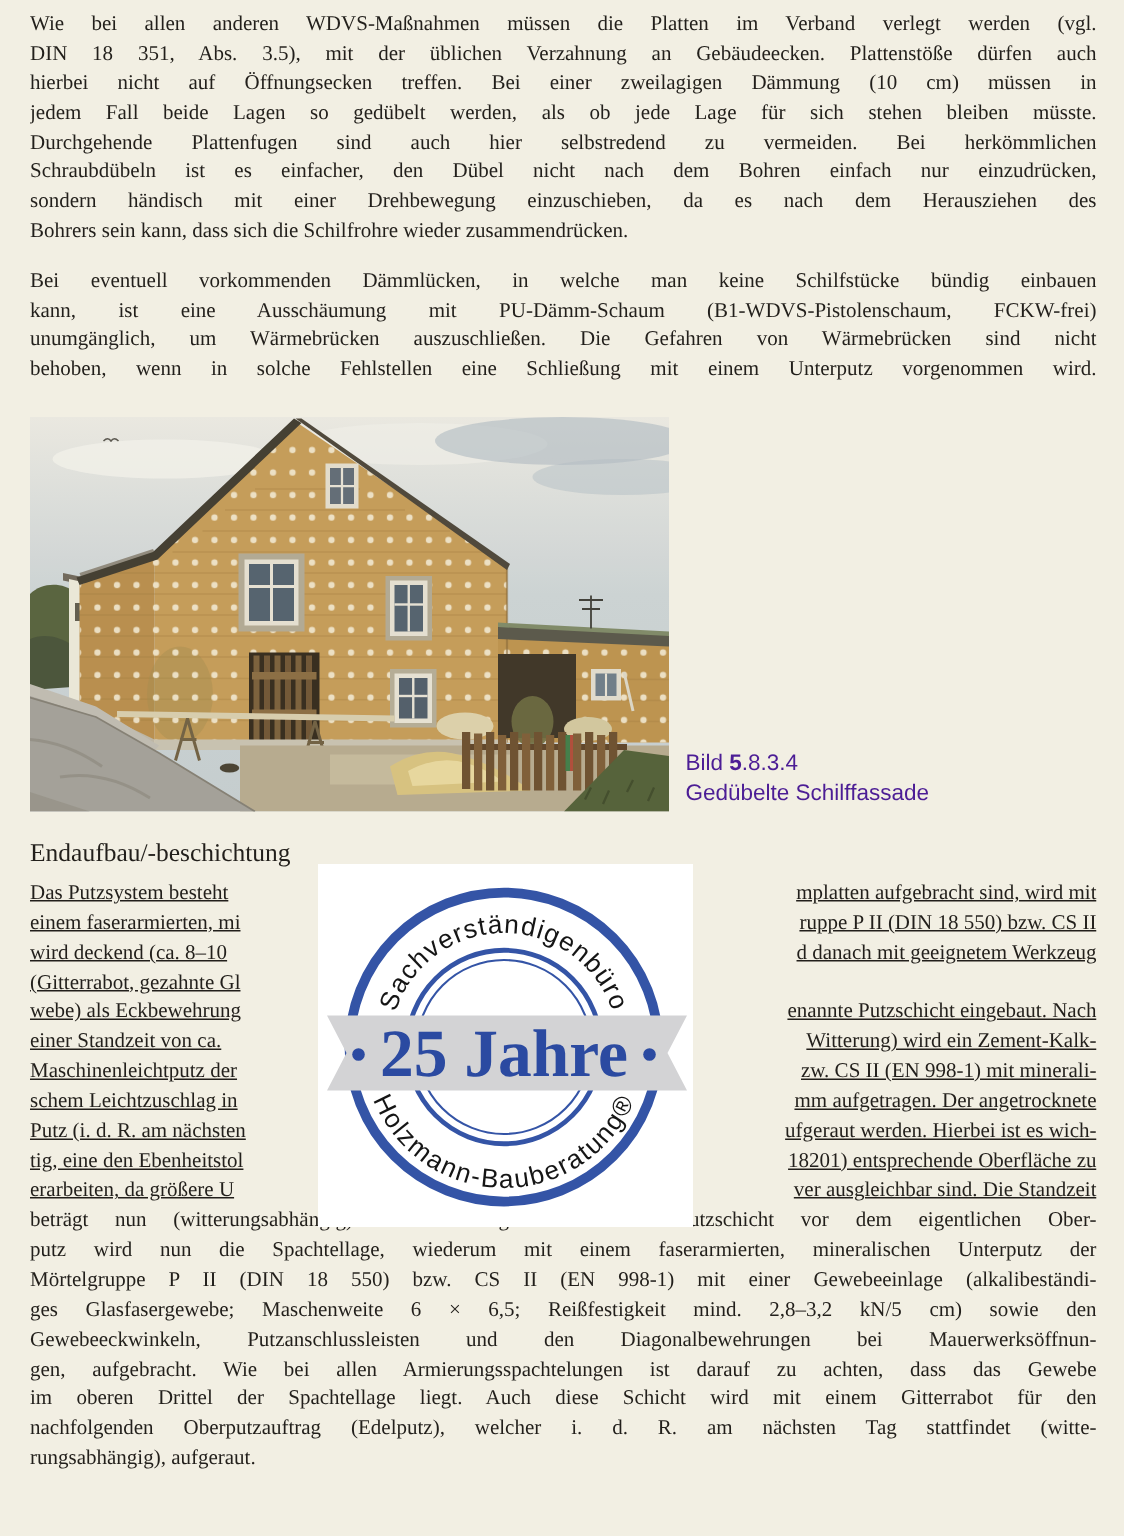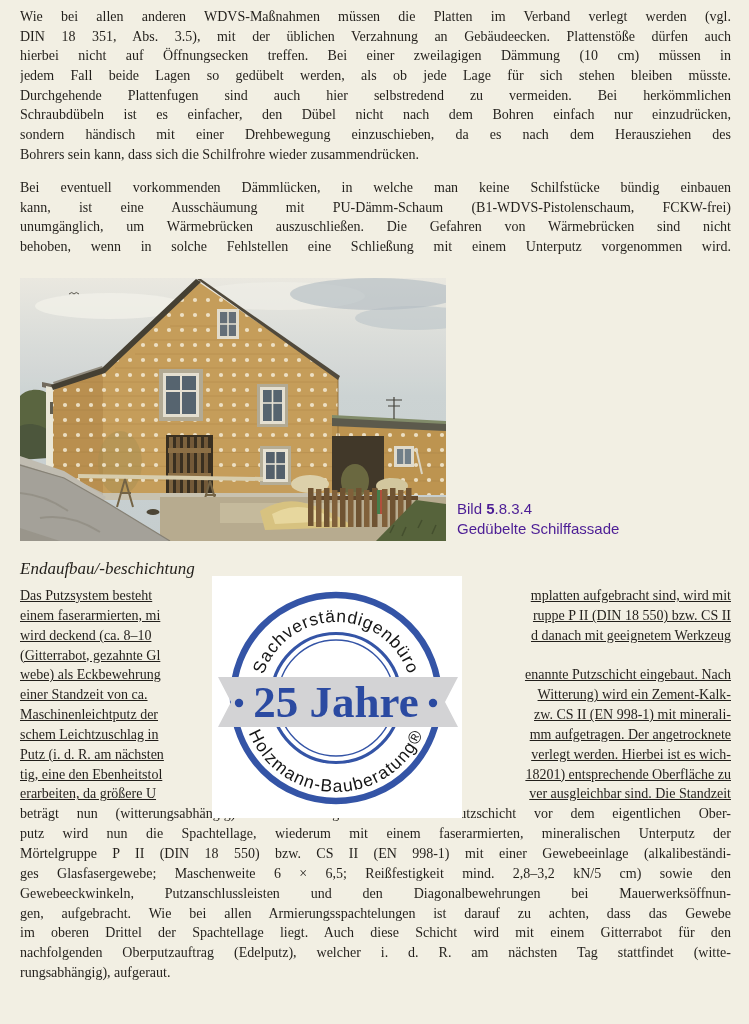--- a/index.html
+++ b/index.html
@@ -11,21 +11,21 @@
   .tline.last{text-align-last:left;}
   .tline.split{display:flex;justify-content:space-between;text-decoration:underline;}
   .tline.split span{white-space:nowrap;}
   #p1{top:7px;--lh:19.7px;}
   #p2{top:178px;--lh:19.7px;}
   #p3{top:586px;--lh:19.85px;}
   .photo{position:absolute;left:20px;top:278px;width:426px;height:263px;}
   .photo svg{display:block;width:100%;height:100%;}
   .caption{position:absolute;left:457px;top:499px;font-family:"Liberation Sans",sans-serif;
            font-size:15px;line-height:19.5px;color:#4c1d95;}
-  .heading{position:absolute;left:20px;top:559px;font-size:17px;font-style:italic;text-align:center;}
+  .heading{position:absolute;left:20px;top:559px;font-size:17px;text-align:center;}
   .stamp{position:absolute;left:212px;top:576px;width:250px;height:242px;}
   .stamp svg{display:block;width:100%;height:100%;}
 </style>
 </head>
 <body>
 
 <div class="para" id="p1">
     <div class="tline full">Wie bei allen anderen WDVS-Maßnahmen müssen die Platten im Verband verlegt werden (vgl.</div>
     <div class="tline full">DIN 18 351, Abs. 3.5), mit der üblichen Verzahnung an Gebäudeecken. Plattenstöße dürfen auch</div>
     <div class="tline full">hierbei nicht auf Öffnungsecken treffen. Bei einer zweilagigen Dämmung (10 cm) müssen in</div>
@@ -260,21 +260,21 @@
     <div class="tline split">
       <span>Maschinenleichtputz der</span>
       <span>zw. CS II (EN 998-1) mit minerali-</span>
     </div>
     <div class="tline split">
       <span>schem Leichtzuschlag in</span>
       <span>mm aufgetragen. Der angetrocknete</span>
     </div>
     <div class="tline split">
       <span>Putz (i. d. R. am nächsten</span>
-      <span>verlegt werden. Hierbei ist es wich-</span>
+      <span>ufgeraut werden. Hierbei ist es wich-</span>
     </div>
     <div class="tline split">
       <span>tig, eine den Ebenheitstol</span>
       <span>18201) entsprechende Oberfläche zu</span>
     </div>
     <div class="tline split">
       <span>erarbeiten, da größere U</span>
       <span>ver ausgleichbar sind. Die Standzeit</span>
     </div>
     <div class="tline full">beträgt nun (witterungsabhängig) ca. 12 Tage. Als letzte Putzschicht vor dem eigentlichen Ober-</div>

